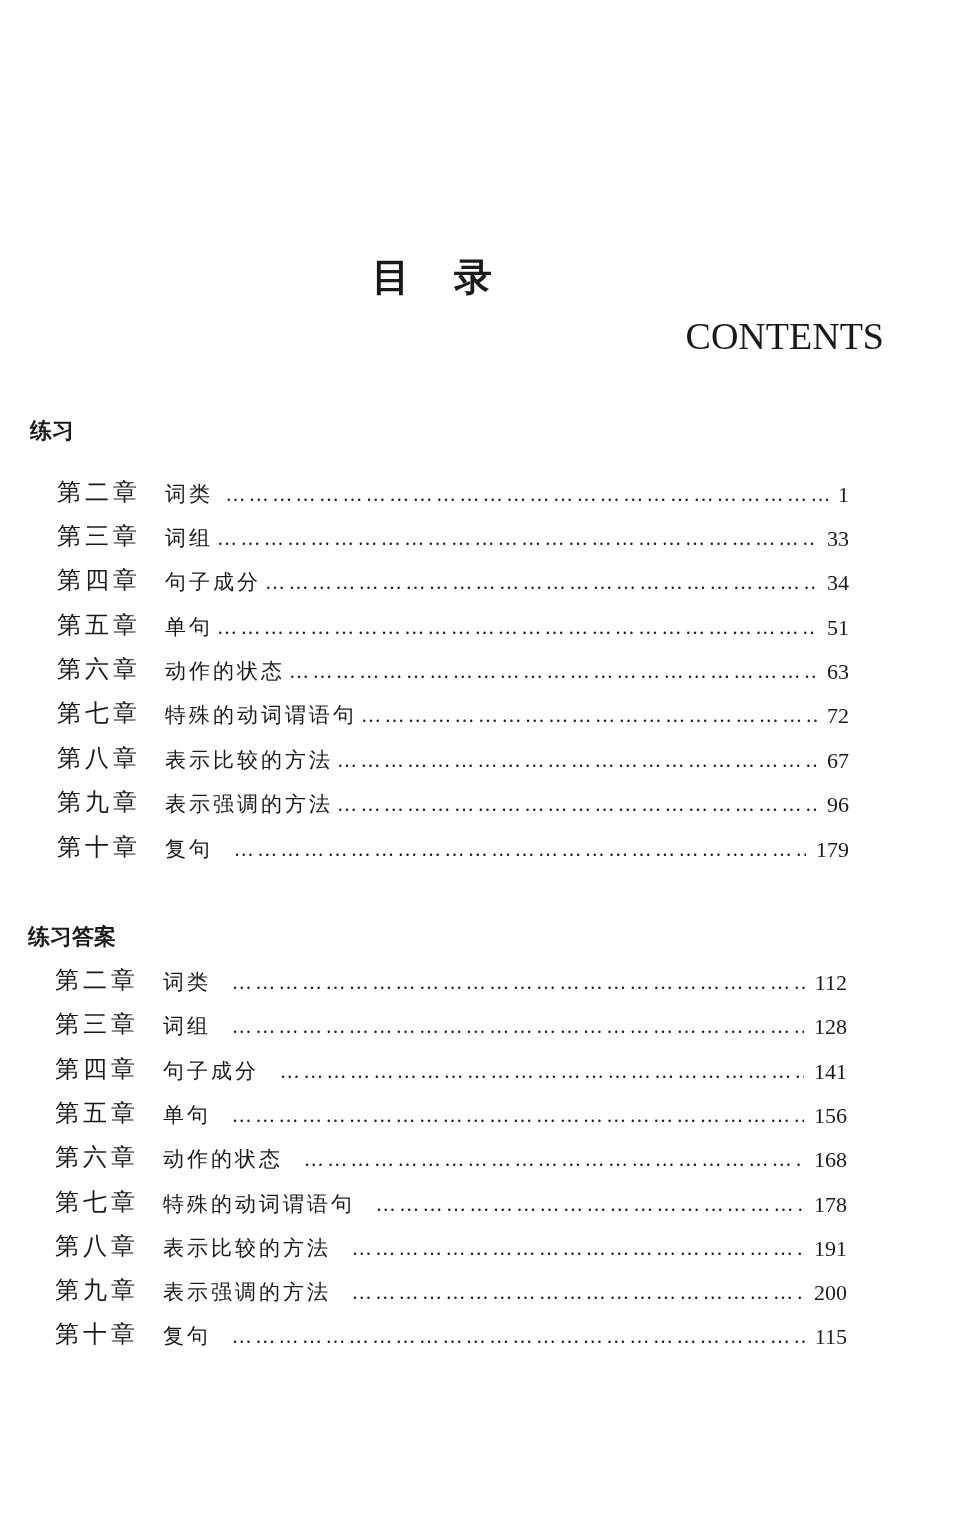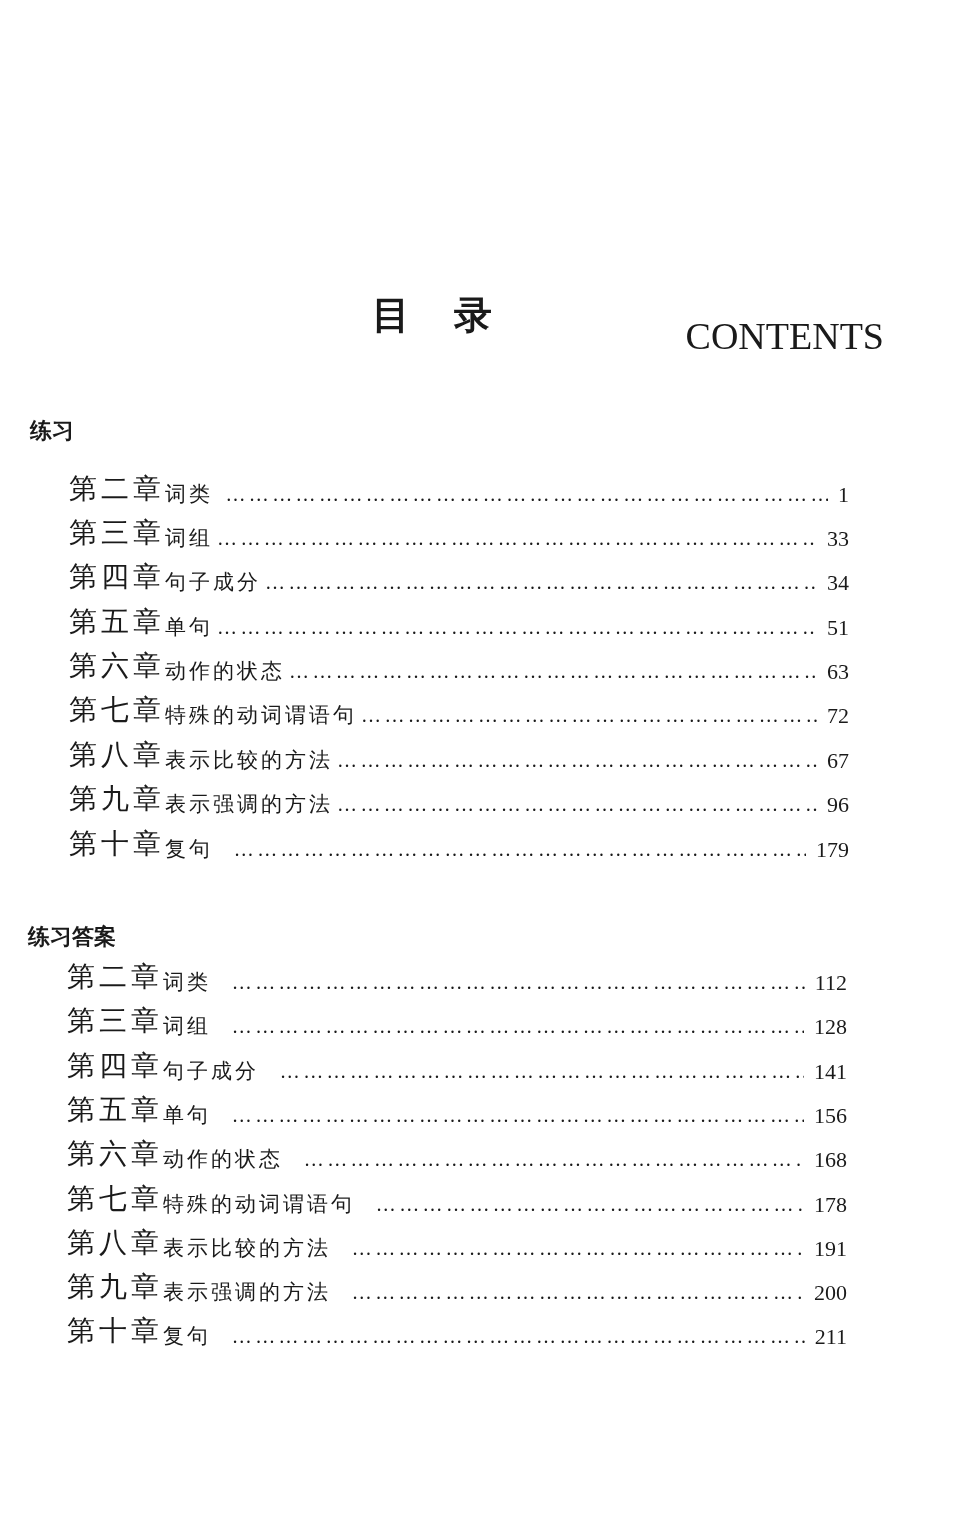--- a/index.html
+++ b/index.html
@@ -1,21 +1,21 @@
 <!DOCTYPE html>
 <html><head>
 <meta charset="utf-8">
 <style>
   html, body { margin: 0; padding: 0; background: #ffffff; }
   body { width: 960px; height: 1528px; position: relative; overflow: hidden; color: #1a1a1a; font-family: "DejaVu Serif", serif; }
-  .title-cn { position: absolute; top: 252px; left: 0; width: 884px; text-align: center; font-family: "DejaVu Sans", sans-serif; font-weight: bold; font-size: 38px; letter-spacing: 44px; padding-left: 24px; box-sizing: border-box; margin-top: 38px; }
+  .title-cn { position: absolute; top: 252px; left: 0; width: 884px; text-align: center; font-family: "DejaVu Sans", sans-serif; font-weight: bold; font-size: 38px; letter-spacing: 44px; padding-left: 24px; box-sizing: border-box; }
   .title-en { position: absolute; top: 314px; left: 0; width: 884px; text-align: right; font-family: "Liberation Serif", serif; font-size: 38px; letter-spacing: 0px; }
   .section-heading { position: absolute; font-family: "DejaVu Sans", sans-serif; font-weight: bold; font-size: 22px; }
   .toc-row { position: absolute; height: 30px; display: flex; align-items: flex-end; }
-  .chap { font-size: 28px; letter-spacing: 4px; white-space: nowrap; width: 108px; text-align: right; }
+  .chap { font-size: 24px; letter-spacing: 4px; white-space: nowrap; width: 108px; }
   .name { font-size: 21px; letter-spacing: 3px; white-space: nowrap; padding-right: 4px; }
   .leader { flex: 1; overflow: hidden; white-space: nowrap; font-family: "Liberation Serif", serif; font-size: 20px; letter-spacing: 3.4px; line-height: 20px; margin-bottom: 4px; }
   .page { font-family: "Liberation Serif", serif; font-size: 22px; text-align: right; padding-left: 10px; white-space: nowrap; }
 </style>
 </head>
 <body>
 
 <div class="title-cn">目录</div>
 <div class="title-en">CONTENTS</div>
 
@@ -123,14 +123,14 @@
 <div class="toc-row" style="left:55px; top:1276px; width:792px;">
   <span class="chap">第九章</span>
   <span class="name">表示强调的方法</span>
   <span class="leader">&nbsp;&nbsp;………………………………………………………………………………………………………………………………………</span>
   <span class="page">200</span>
 </div>
 <div class="toc-row" style="left:55px; top:1320px; width:792px;">
   <span class="chap">第十章</span>
   <span class="name">复句</span>
   <span class="leader">&nbsp;&nbsp;………………………………………………………………………………………………………………………………………</span>
-  <span class="page">211</span>
+  <span class="page">115</span>
 </div>
 
 </body></html>

